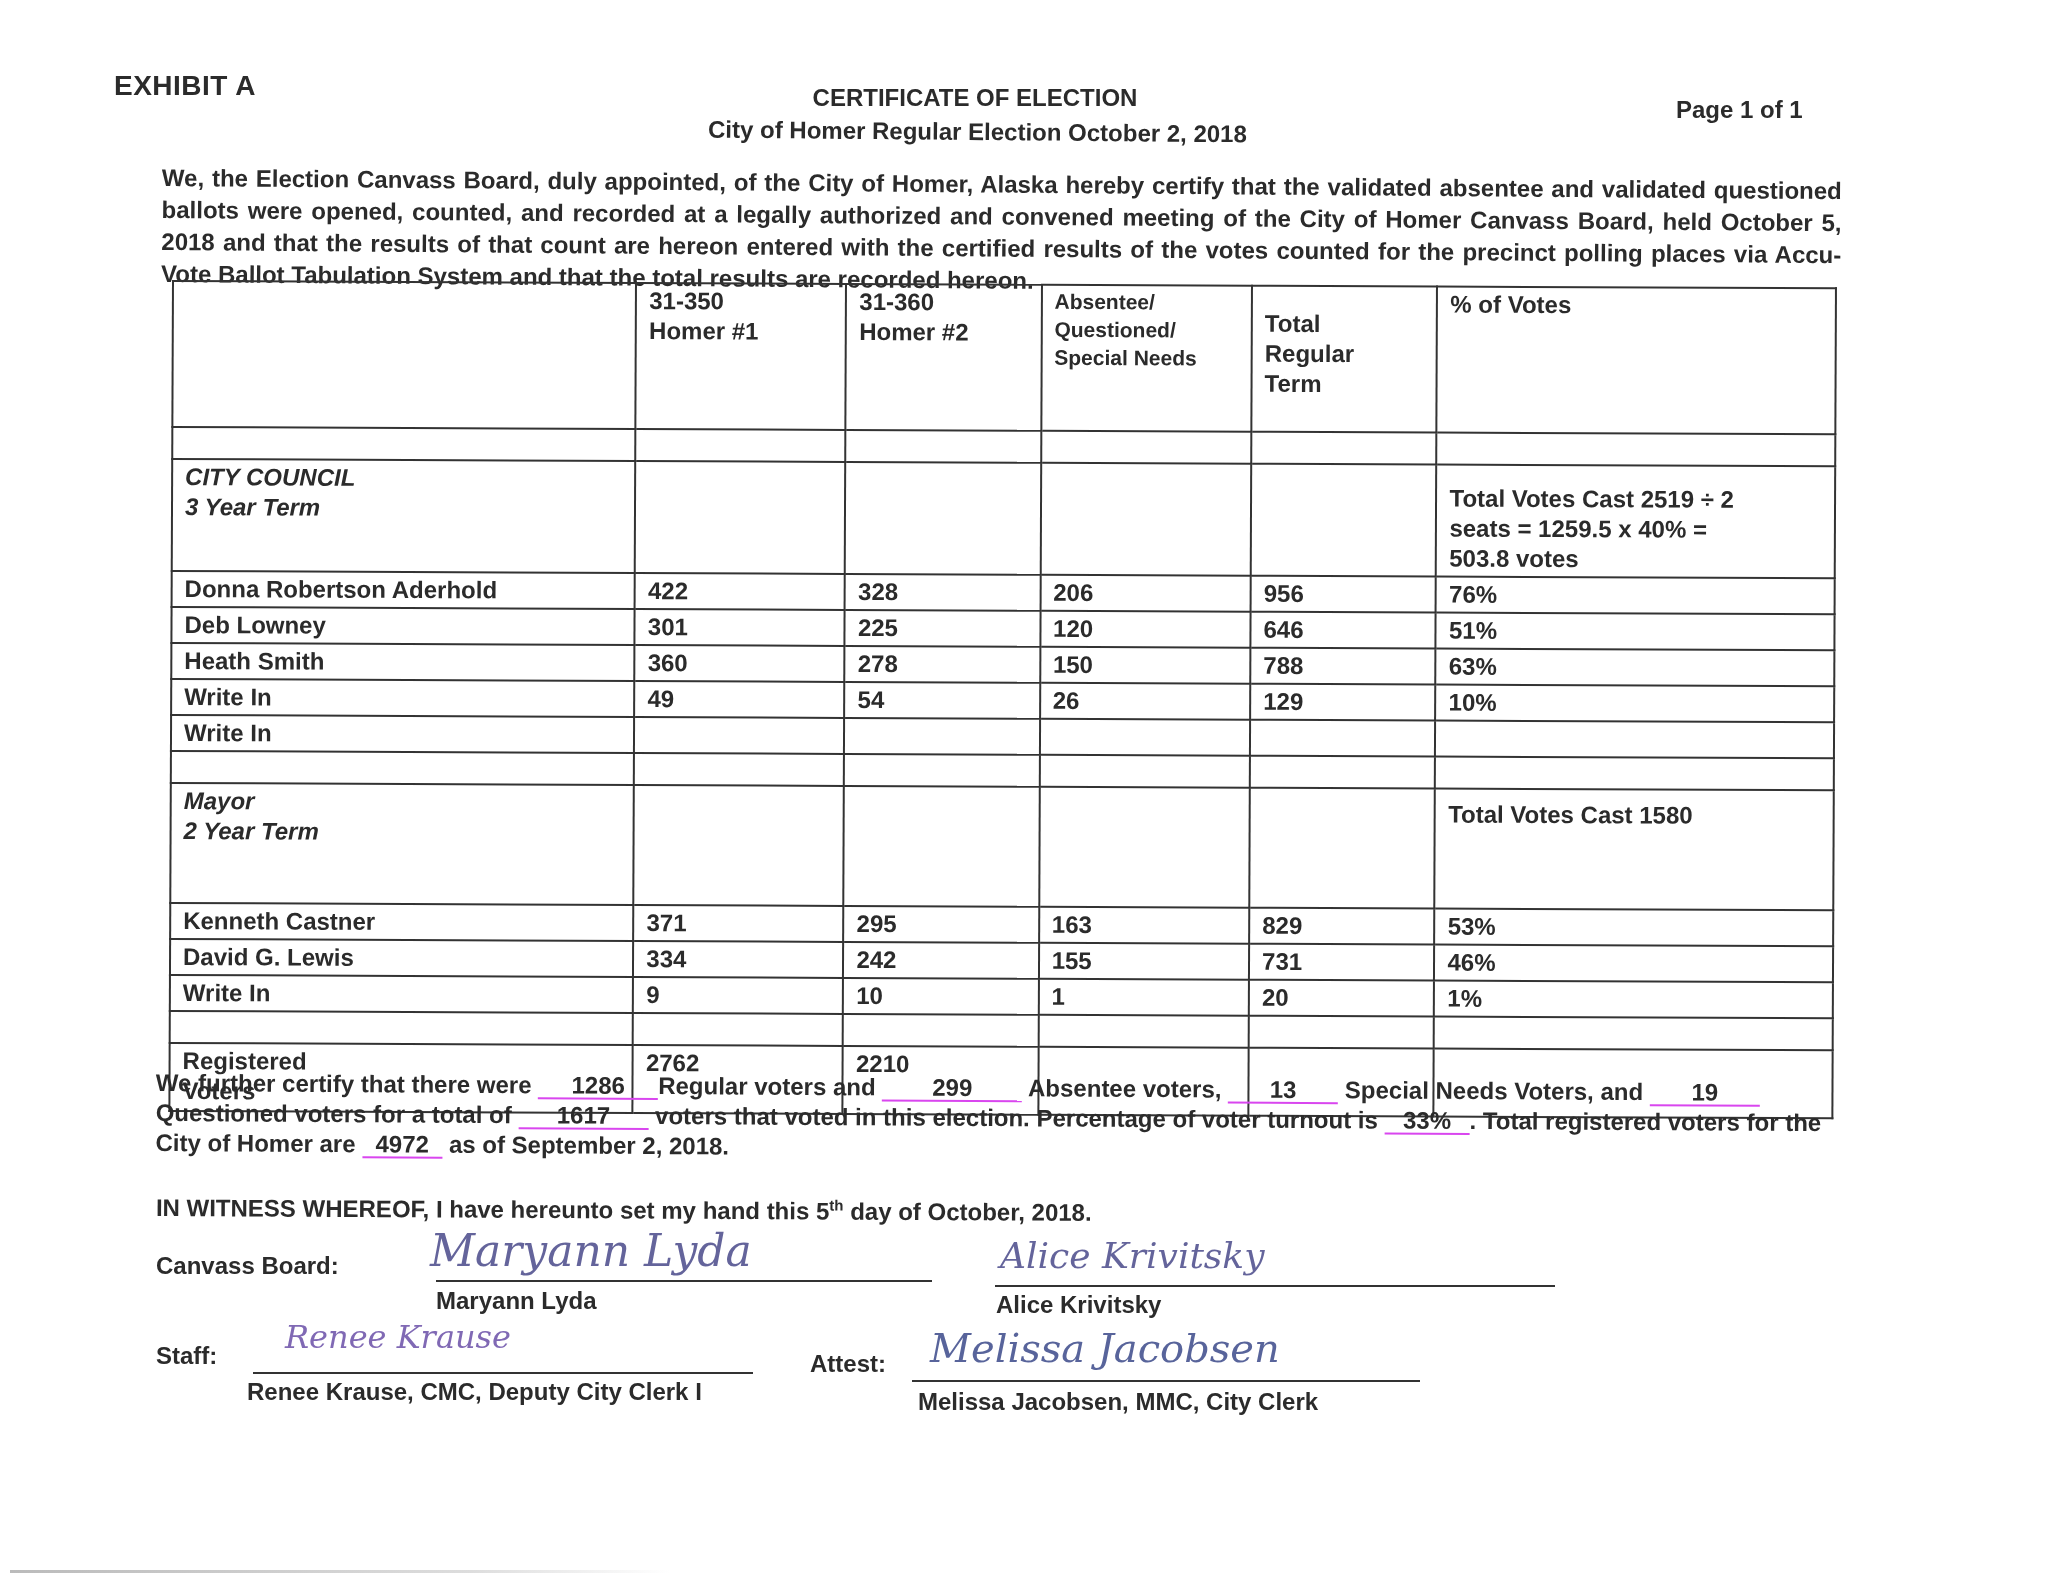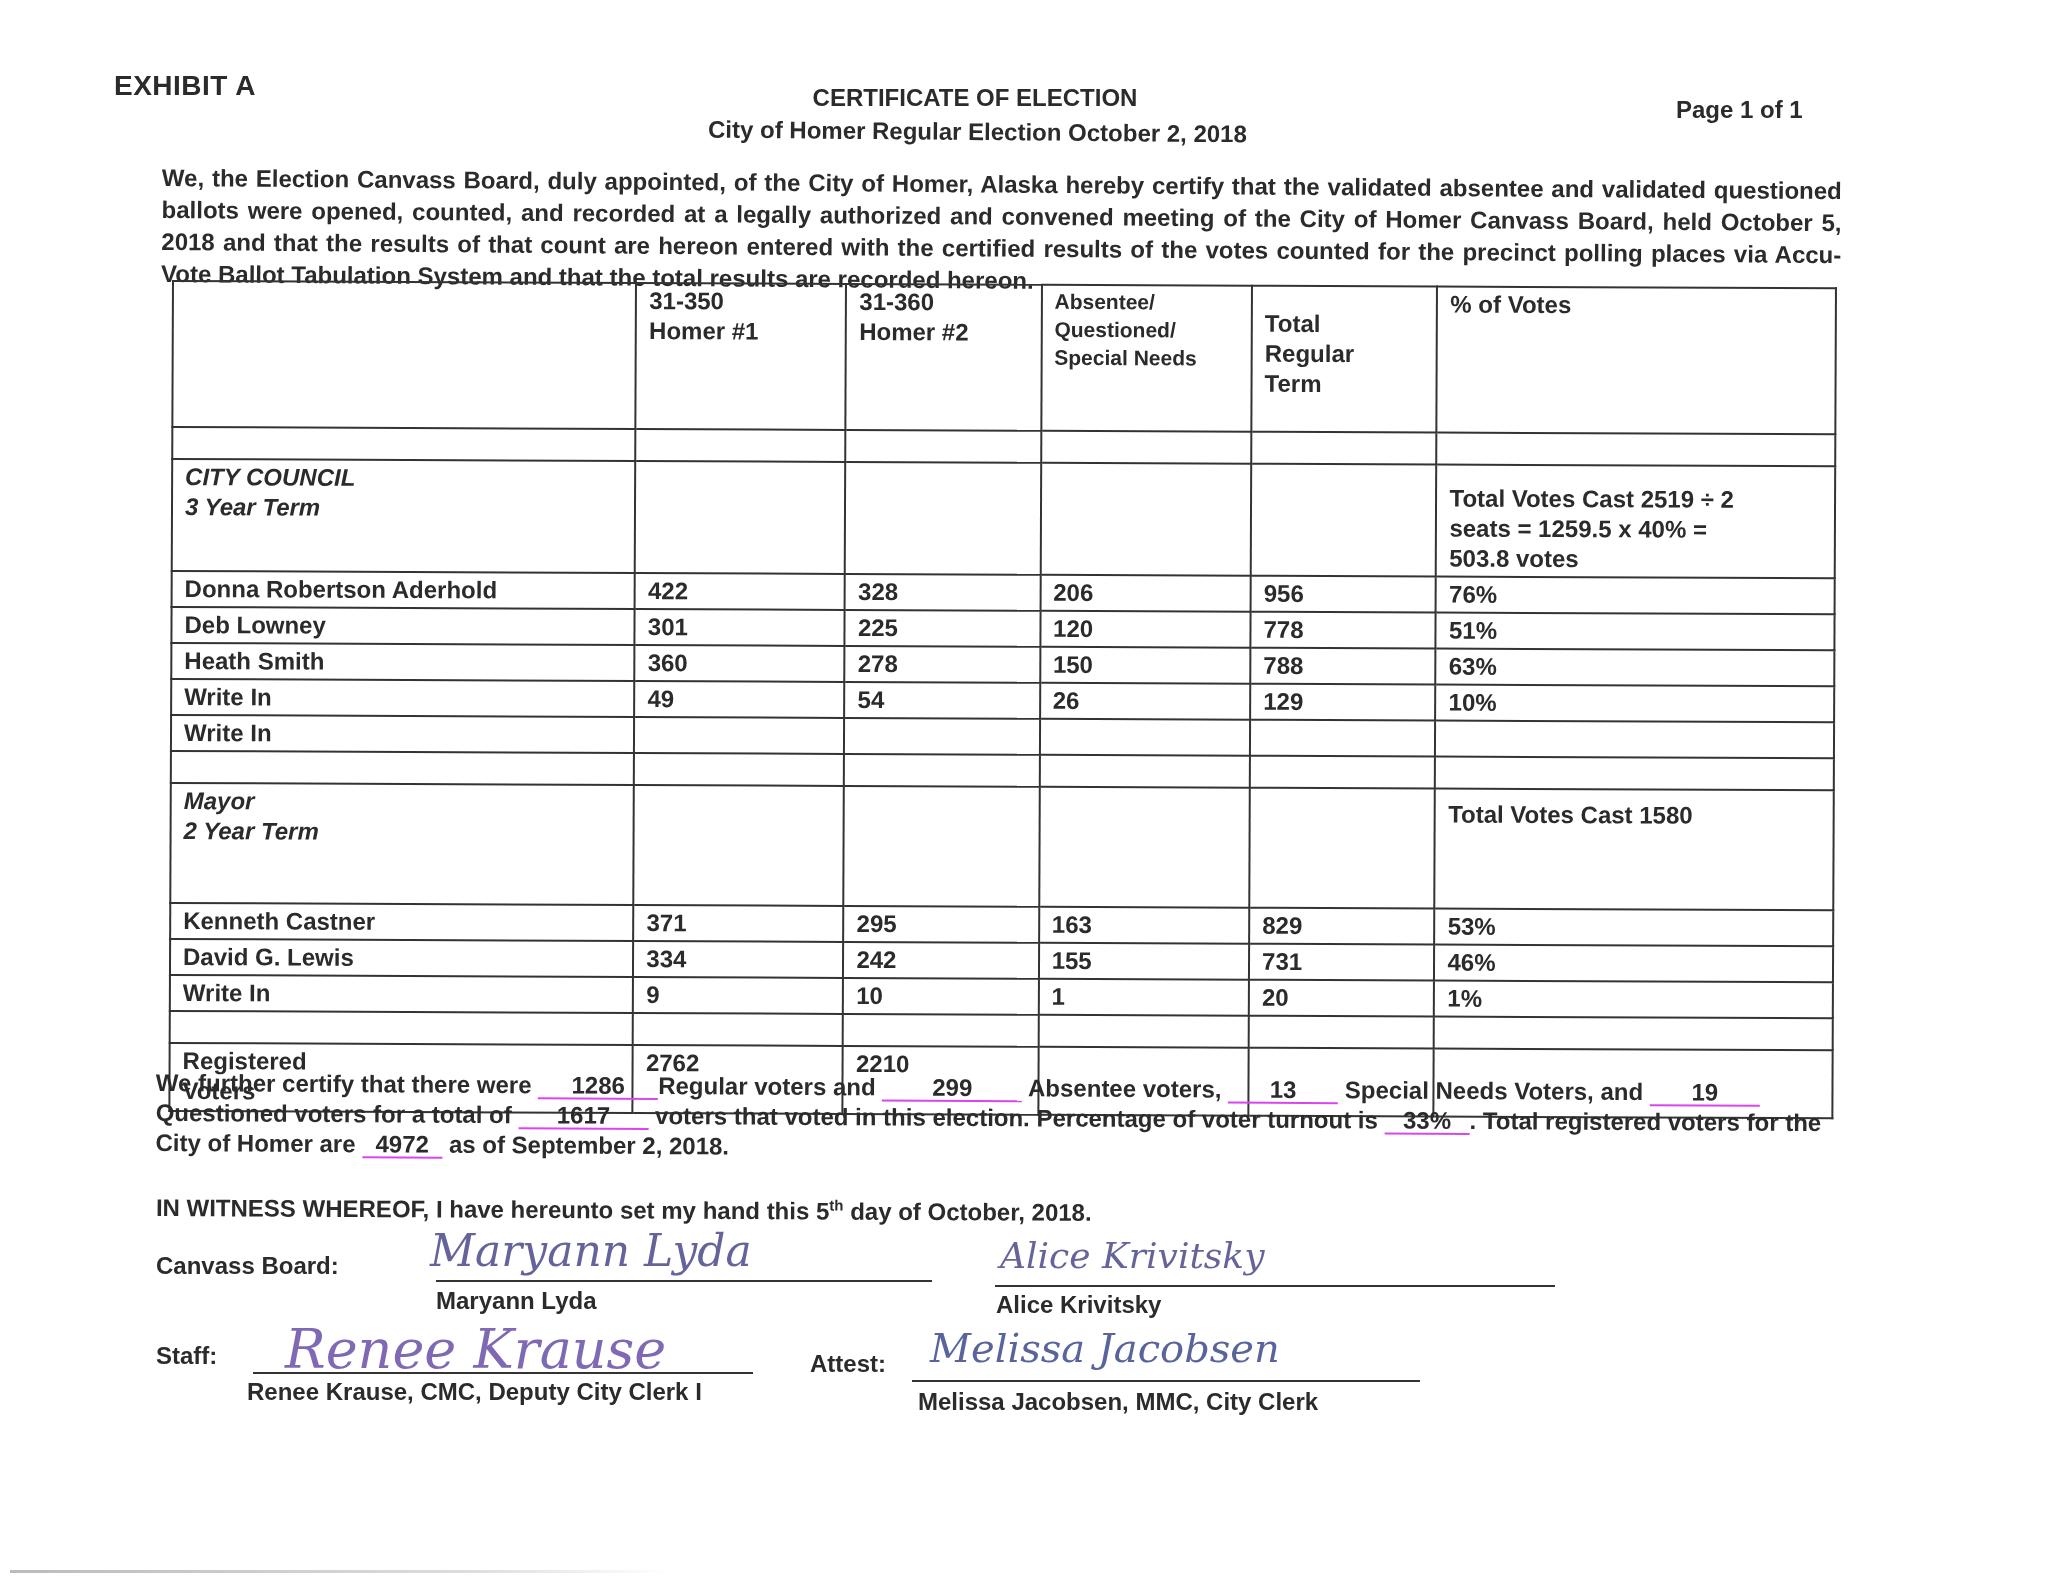--- a/index.html
+++ b/index.html
@@ -114,21 +114,21 @@
     <td>328</td>
     <td>206</td>
     <td>956</td>
     <td>76%</td>
   </tr>
   <tr class="data-row">
     <td>Deb Lowney</td>
     <td>301</td>
     <td>225</td>
     <td>120</td>
-    <td>778</td>
+    <td>646</td>
     <td>51%</td>
   </tr>
   <tr class="data-row">
     <td>Heath Smith</td>
     <td>360</td>
     <td>278</td>
     <td>150</td>
     <td>788</td>
     <td>63%</td>
   </tr>
@@ -238,21 +238,21 @@
 <div class="abs label" style="left:156px;top:1252px;">Canvass Board:</div>
 <div class="abs signature" style="left:430px;top:1225px;font-size:44px;">Maryann Lyda</div>
 <div class="abs sigline" style="left:436px;top:1280px;width:496px;"></div>
 <div class="abs signame" style="left:436px;top:1287px;">Maryann Lyda</div>
 
 <div class="abs signature" style="left:1000px;top:1235px;font-size:36px;">Alice Krivitsky</div>
 <div class="abs sigline" style="left:995px;top:1285px;width:560px;"></div>
 <div class="abs signame" style="left:996px;top:1291px;">Alice Krivitsky</div>
 
 <div class="abs label" style="left:156px;top:1342px;">Staff:</div>
-<div class="abs signature" style="left:285px;top:1318px;font-size:54px;color:#6a4fa8;">Renee Krause</div>
+<div class="abs signature" style="left:285px;top:1318px;font-size:32px;color:#6a4fa8;">Renee Krause</div>
 <div class="abs sigline" style="left:253px;top:1372px;width:500px;"></div>
 <div class="abs signame" style="left:247px;top:1378px;">Renee Krause, CMC, Deputy City Clerk I</div>
 
 <div class="abs label" style="left:810px;top:1350px;">Attest:</div>
 <div class="abs signature" style="left:930px;top:1325px;font-size:40px;color:#3c4a8a;">Melissa Jacobsen</div>
 <div class="abs sigline" style="left:912px;top:1380px;width:508px;"></div>
 <div class="abs signame" style="left:918px;top:1388px;">Melissa Jacobsen, MMC, City Clerk</div>
 
 <div class="abs scanline"></div>
 

